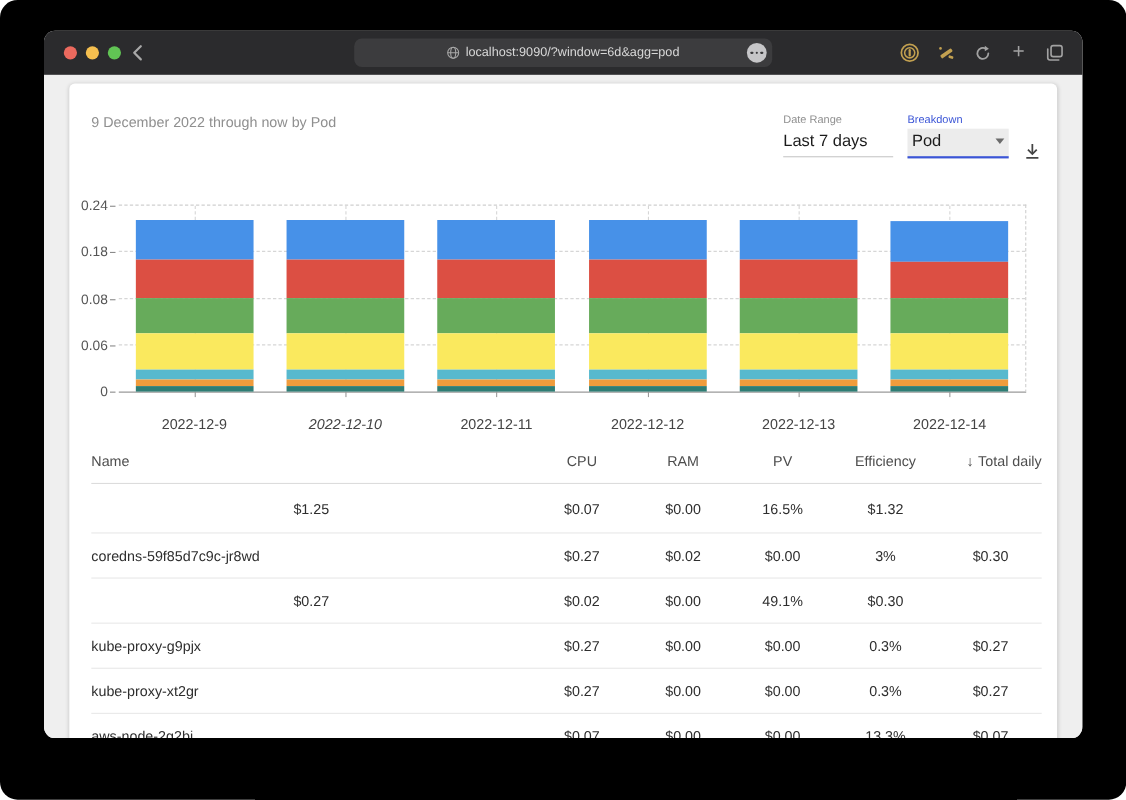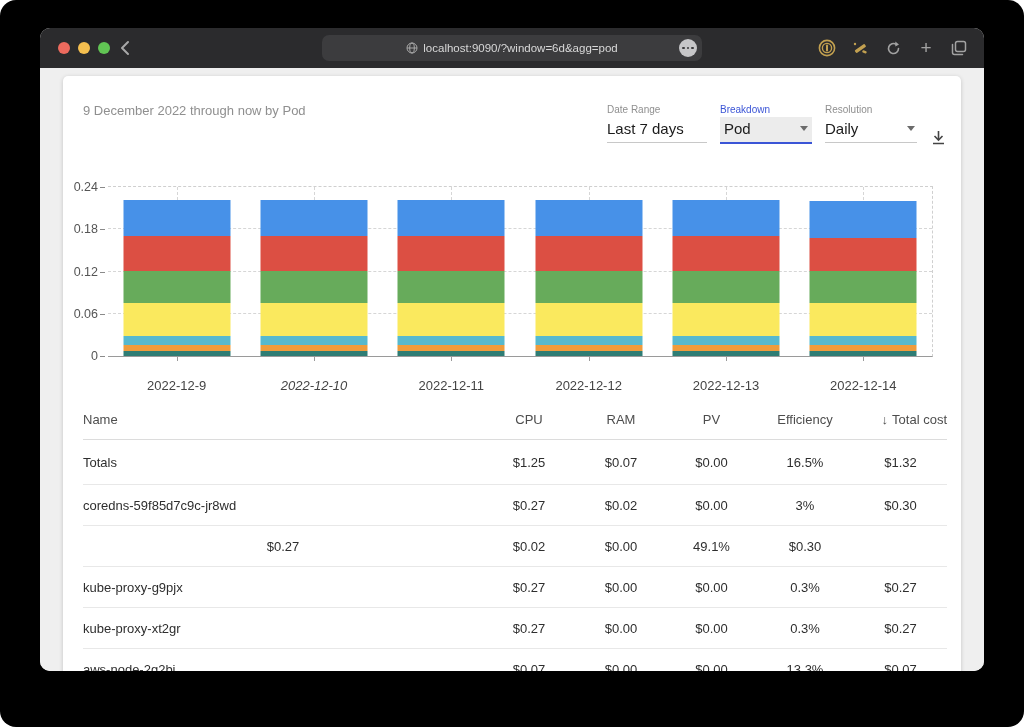--- a/index.html
+++ b/index.html
@@ -162,43 +162,36 @@
                 <span>Last 7 days</span>
               </span>
           </div>
           <div class="control w-sel breakdown">
             <span class="ctl-label">Breakdown</span>
             <span class="ctl-value-row">
                 <span>Pod</span>
                 <span class="caret"></span>
               </span>
           </div>
-          <div class="control w-sel">
-            <span class="ctl-label">Resolution</span>
-            <span class="ctl-value-row">
-                <span>Daily</span>
-                <span class="caret"></span>
-              </span>
-          </div>
           <div class="download-btn">
             <svg class="ico" width="17" height="17" viewBox="0 0 17 17">
                 <line x1="8.5" y1="2" x2="8.5" y2="10.5" stroke="#444" stroke-width="1.6"></line>
                 <polyline points="4.5,7 8.5,11 12.5,7" fill="none" stroke="#444" stroke-width="1.6"></polyline>
                 <line x1="3" y1="14.5" x2="14" y2="14.5" stroke="#444" stroke-width="1.6"></line>
               </svg>
           </div>
         </div>
       </div>
 
       <div class="chart-wrap">
         <div class="plot">
             <div class="ylabel" style="bottom: 0%;">0</div>
             <div class="ylabel" style="bottom: 25%; margin-left: 36px;">0.06</div>
             <div class="hgrid" style="bottom: 25%;"></div>
-            <div class="ylabel" style="bottom: 50%;">0.12</div>
+            <div class="ylabel" style="bottom: 50%;">0.08</div>
             <div class="hgrid" style="bottom: 50%;"></div>
             <div class="ylabel" style="bottom: 75%;">0.18</div>
             <div class="hgrid" style="bottom: 75%;"></div>
             <div class="ylabel" style="bottom: 100%;">0.24</div>
             <div class="vgrid" style="left: 8.33333%;"></div>
             <div class="xtick" style="left: 8.33333%;"></div>
             <div class="xlabel" style="left: 8.33333%;">2022-12-9</div>
             <div class="bar" style="left: 8.33333%; height: 92.0833%;">
               <div class="seg" style="height: 22.6244%; background: rgb(71, 145, 232);"></div>
               <div class="seg" style="height: 22.6244%; background: rgb(220, 79, 67);"></div>
@@ -273,26 +266,25 @@
 
       <div class="cost-table">
         <div class="thead">
           <span class="hcell name">Name</span>
           <span class="hcell">CPU</span>
           <span class="hcell">RAM</span>
           <span class="hcell">PV</span>
           <span class="hcell">Efficiency</span>
           <span class="hcell sorted">
               <span class="sort-arrow">↓</span>
-              <span>Total cost</span>
+              <span>Total daily</span>
             </span>
         </div>
         <div>
             <div class="trow totals">
-              <div class="cell name">Totals</div>
               <div class="cell">$1.25</div>
               <div class="cell">$0.07</div>
               <div class="cell">$0.00</div>
               <div class="cell">16.5%</div>
               <div class="cell">$1.32</div>
             </div>
             <div class="trow">
               <div class="cell name">coredns-59f85d7c9c-jr8wd</div>
               <div class="cell">$0.27</div>
               <div class="cell">$0.02</div>

